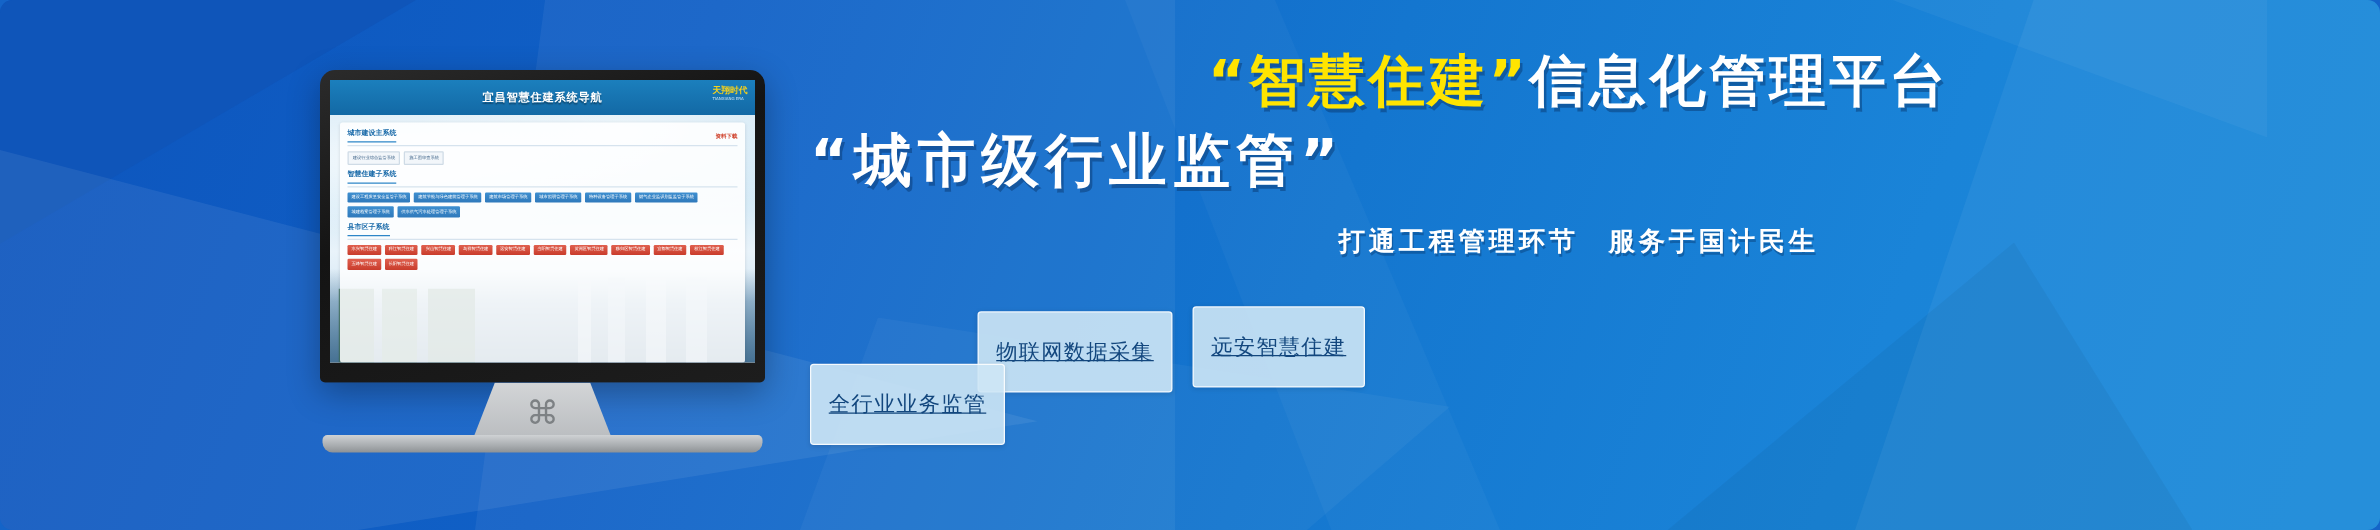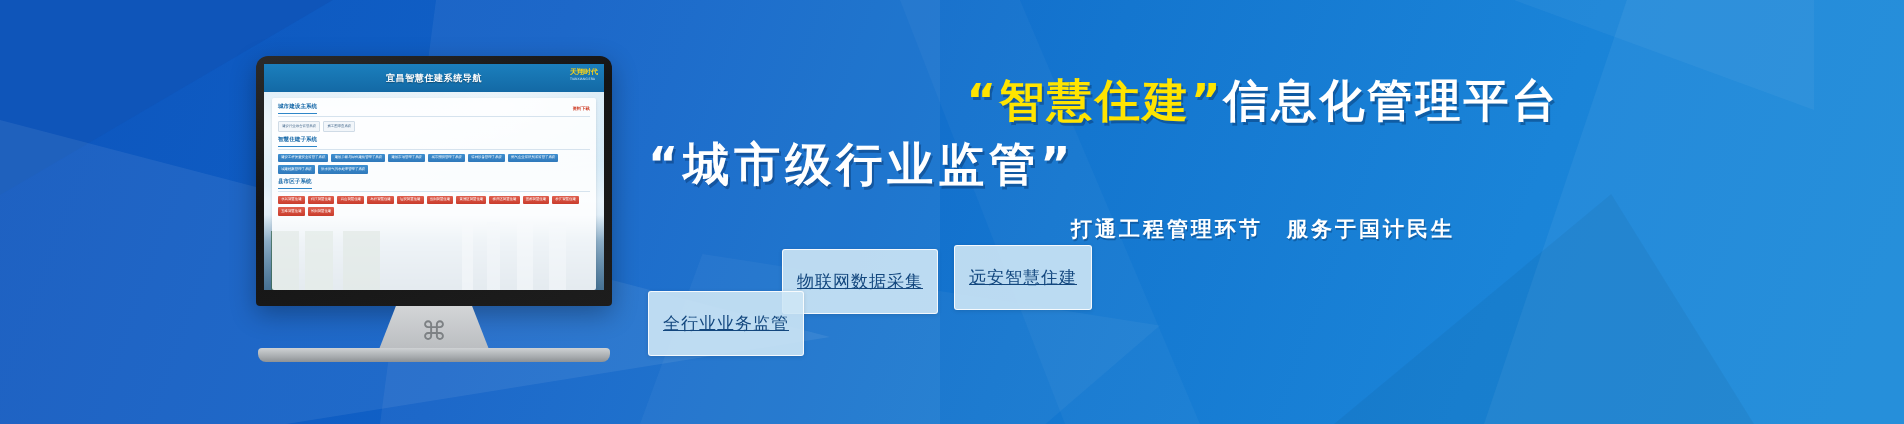--- a/index.html
+++ b/index.html
@@ -8,20 +8,21 @@
     font-family:"DejaVu Sans","Liberation Sans",sans-serif;
     background:#1464c8;
   }
 
   
   .banner {
     position:relative;
     width:1904px; height:424px;
     overflow:hidden;
     background:linear-gradient(110deg,#0d55bd 0%,#1060c6 28%,#1476cf 55%,#1a84d8 78%,#1b8ad9 100%);
+    border-radius:10px;
   }
 
   
   .facet { position:absolute; pointer-events:none; }
   .f1 { top:0; left:0; width:640px; height:424px;
         background:#0f55b9;
         clip-path:polygon(0 0, 52% 0, 0 46%); }
   .f2 { top:0; left:380px; width:560px; height:424px;
         background:rgba(255,255,255,.055);
         clip-path:polygon(10% 0, 100% 0, 100% 100%, 0 100%); }
@@ -151,21 +152,20 @@
   .chip.gray  { background:#f2f6fa; border:.5px solid #cfdbe6; color:#41668a; }
   .chip.blue  { background:linear-gradient(180deg,#3e8fd0,#2f79bb); color:#fff; }
   .chip.red   { background:linear-gradient(180deg,#e0604f,#c93c2c); color:#fff; }
 
   
   .copy { position:absolute; left:648px; top:38px; width:1230px; }
   .line1 {
     font-size:45px; font-weight:bold; letter-spacing:3px;
     line-height:1.18; color:#ffffff; text-align:center;
     text-shadow:2px 3px 0 rgba(6,52,104,.45);
-    margin-top:36px;
   }
   .line1 .hl { color:#ffe400; }
   .line2 {
     margin-top:10px;
     font-size:46px; font-weight:bold; letter-spacing:5px;
     line-height:1.18; color:#ffffff; text-align:left;
     text-shadow:2px 3px 0 rgba(6,52,104,.45);
   }
   .line3 {
     margin-top:24px;

